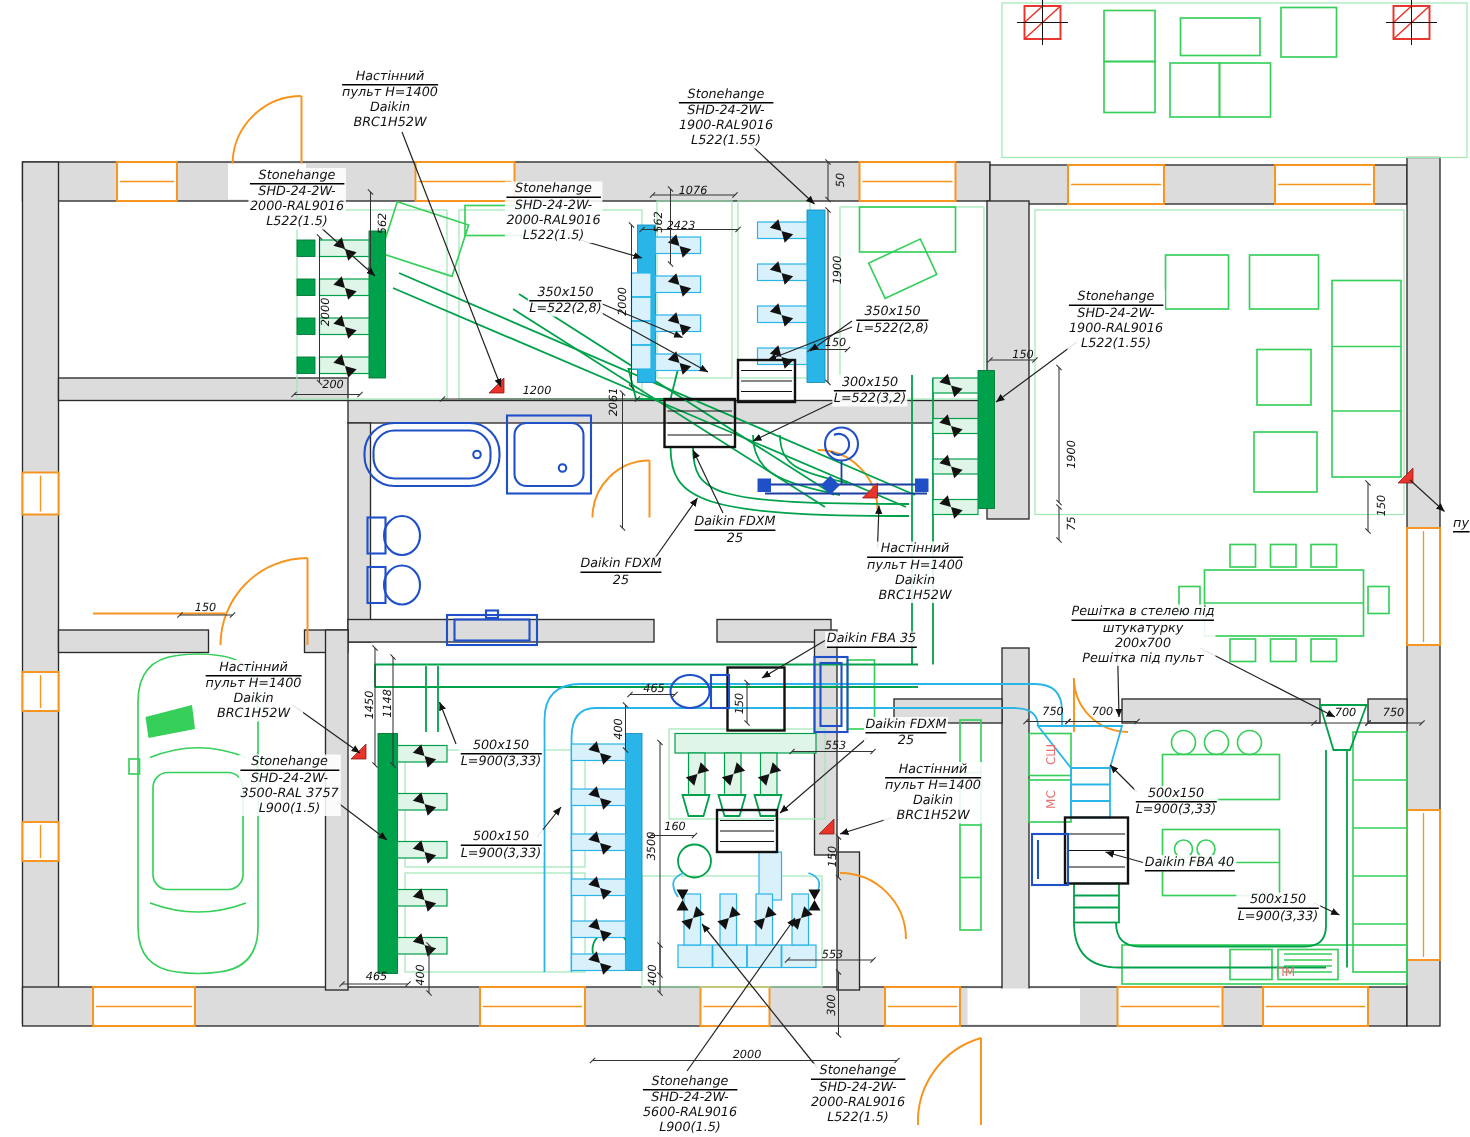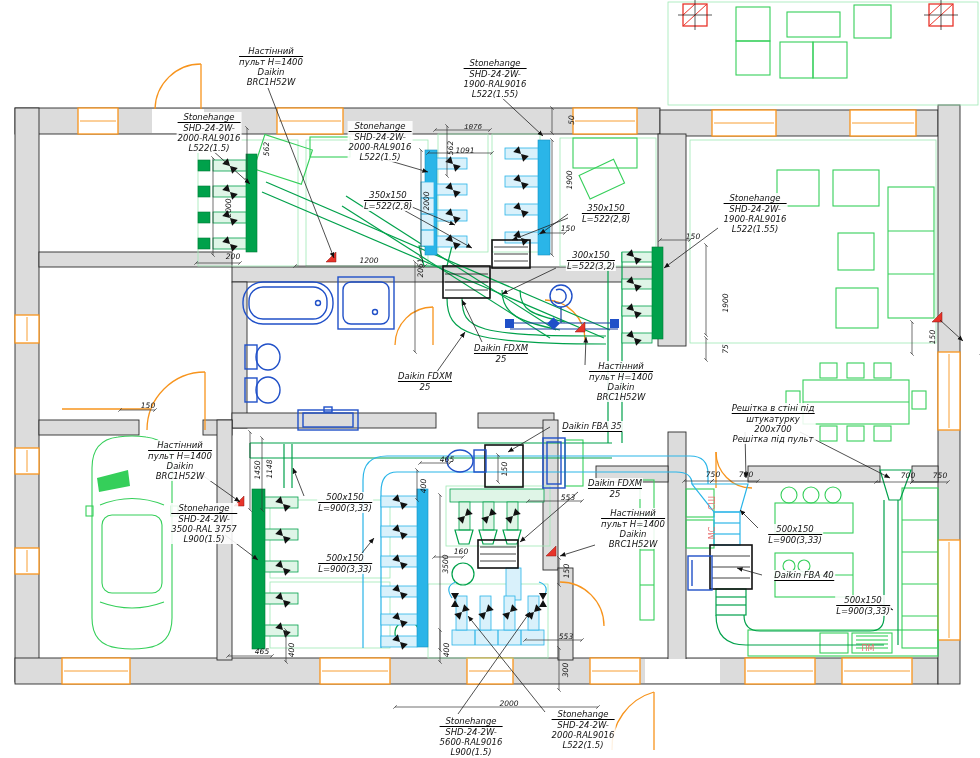--- a/index.html
+++ b/index.html
@@ -1,18 +1,18 @@
 <!DOCTYPE html>
 <html><head>
 <meta charset="utf-8">
 <style>
   html,body{margin:0;padding:0;background:#fff;font-family:"DejaVu Sans",sans-serif;}
   #stage{position:relative;width:980px;height:758px;background:#fff;overflow:hidden;}
   #plan{position:absolute;left:0;top:0;}
-  #anno{position:absolute;left:13px;top:0;width:965px;height:758px;pointer-events:none;}
+  #anno{position:absolute;left:2px;top:0;width:965px;height:758px;pointer-events:none;}
   .callout{position:absolute;transform:translateX(-50%);font:italic 8.5px "DejaVu Sans",sans-serif;
            color:#111;text-align:center;line-height:10px;white-space:nowrap;background:rgba(255,255,255,.88);padding:0 1px;}
   .callout .line:first-child{border-bottom:1px solid #000;}
   .dim{position:absolute;font:italic 7.5px "DejaVu Sans",sans-serif;color:#111;white-space:nowrap;
        transform:translate(-50%,-50%);}
   .room-label{position:absolute;font:8px "DejaVu Sans",sans-serif;white-space:nowrap;transform:translate(-50%,-50%);}
   
   .wall{fill:#dcdcdc;stroke:#2a2a2a;stroke-width:.9}
   .gap{fill:#ffffff;stroke:none}
   .win{fill:#fff;stroke:#f7941d;stroke-width:1.3}
@@ -636,21 +636,21 @@
         <div class="line">Daikin FDXM</div>
         <div class="line">25</div>
       </div>
       <div class="callout" style="left: 608px; top: 361px;">
         <div class="line">Настінний</div>
         <div class="line">пульт H=1400</div>
         <div class="line">Daikin</div>
         <div class="line">BRC1H52W</div>
       </div>
       <div class="callout" style="left: 760px; top: 403px;">
-        <div class="line">Решітка в стіні під</div>
+        <div class="line">Решітка в стелею під</div>
         <div class="line">штукатурку</div>
         <div class="line">200х700</div>
         <div class="line">Решітка під пульт</div>
       </div>
       <div class="callout" style="left: 579px; top: 421px;">
         <div class="line">Daikin FBA 35</div>
       </div>
       <div class="callout" style="left: 602px; top: 478px;">
         <div class="line">Daikin FDXM</div>
         <div class="line">25</div>
@@ -704,22 +704,22 @@
         <div class="line">2000-RAL9016</div>
         <div class="line">L522(1.5)</div>
       </div>
       <div class="callout" style="left: 972px; top: 344px;">
         <div class="line">пу</div>
       </div>
       <div class="dim" style="left: 253px; top: 149px; transform: translate(-50%, -50%) rotate(-90deg);">562</div>
       <div class="dim" style="left: 215px; top: 208px; transform: translate(-50%, -50%) rotate(-90deg);">2000</div>
       <div class="dim" style="left: 220px; top: 256px; transform: translate(-50%, -50%) rotate(0deg);">200</div>
       <div class="dim" style="left: 437px; top: 148px; transform: translate(-50%, -50%) rotate(-90deg);">562</div>
-      <div class="dim" style="left: 460px; top: 127px; transform: translate(-50%, -50%) rotate(0deg); font-family: Liberation Mono, monospace;">1076</div>
-      <div class="dim" style="left: 452px; top: 150px; transform: translate(-50%, -50%) rotate(0deg);">1091</div>
+      <div class="dim" style="left: 460px; top: 127px; transform: translate(-50%, -50%) rotate(0deg);">1076</div>
+      <div class="dim" style="left: 452px; top: 150px; transform: translate(-50%, -50%) rotate(0deg);">2423</div>
       <div class="dim" style="left: 558px; top: 120px; transform: translate(-50%, -50%) rotate(-90deg);">50</div>
       <div class="dim" style="left: 556px; top: 180px; transform: translate(-50%, -50%) rotate(-90deg);">1900</div>
       <div class="dim" style="left: 555px; top: 228px; transform: translate(-50%, -50%) rotate(0deg);">150</div>
       <div class="dim" style="left: 356px; top: 260px; transform: translate(-50%, -50%) rotate(0deg);">1200</div>
       <div class="dim" style="left: 407px; top: 268px; transform: translate(-50%, -50%) rotate(-90deg);">2061</div>
       <div class="dim" style="left: 413px; top: 201px; transform: translate(-50%, -50%) rotate(-90deg);">2000</div>
       <div class="dim" style="left: 680px; top: 236px; transform: translate(-50%, -50%) rotate(0deg);">150</div>
       <div class="dim" style="left: 712px; top: 303px; transform: translate(-50%, -50%) rotate(-90deg);">1900</div>
       <div class="dim" style="left: 712px; top: 349px; transform: translate(-50%, -50%) rotate(-90deg);">75</div>
       <div class="dim" style="left: 919px; top: 337px; transform: translate(-50%, -50%) rotate(-90deg);">150</div>

